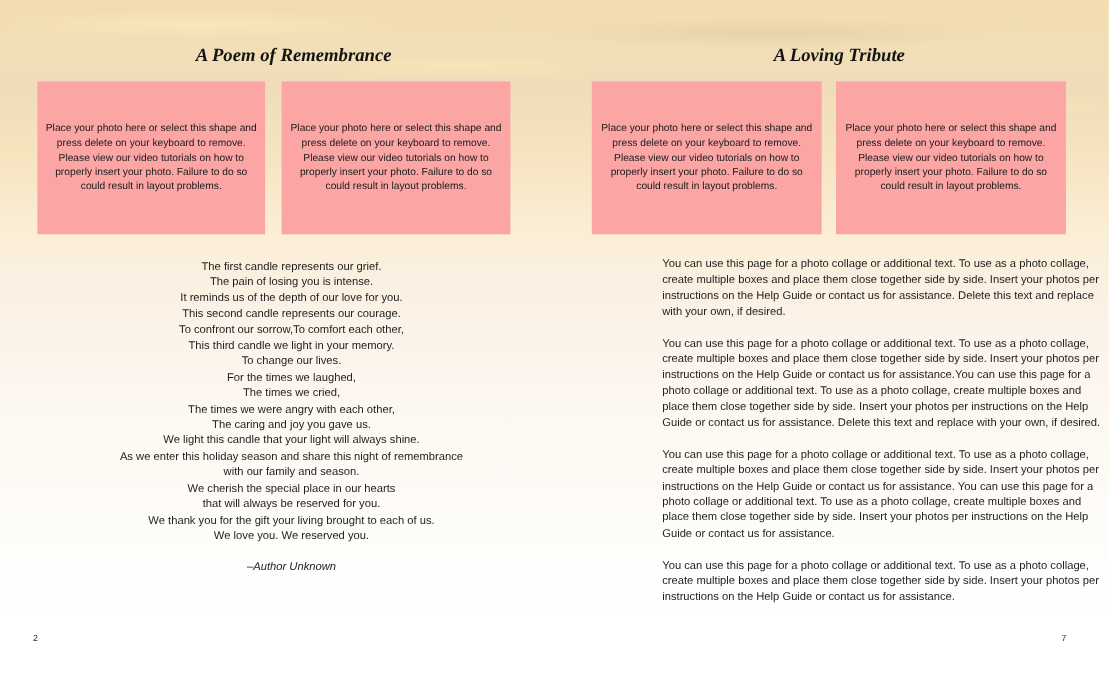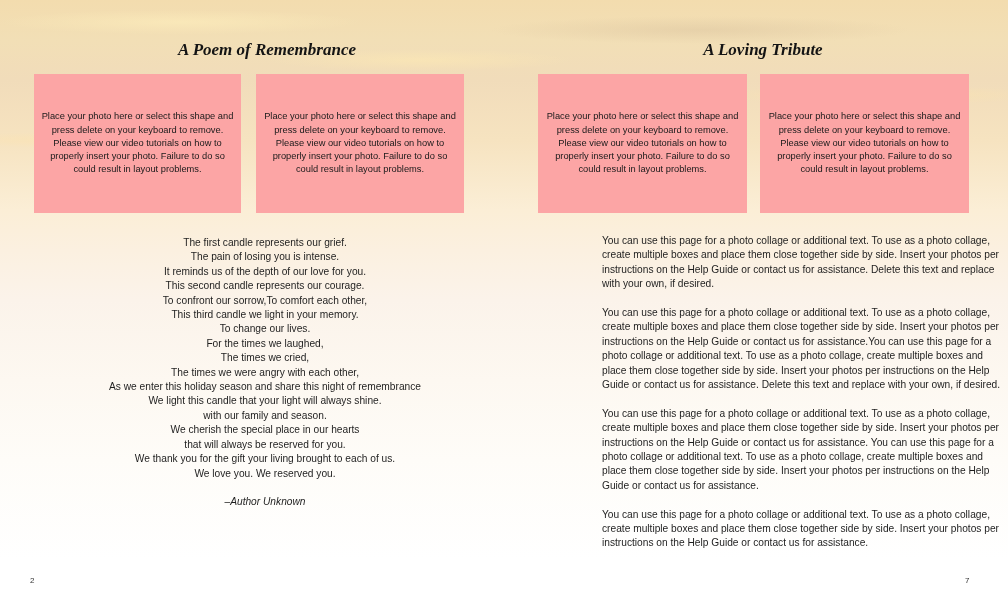--- a/index.html
+++ b/index.html
@@ -78,22 +78,23 @@
     <span class="line">The first candle represents our grief.</span>
     <span class="line">The pain of losing you is intense.</span>
     <span class="line">It reminds us of the depth of our love for you.</span>
     <span class="line">This second candle represents our courage.</span>
     <span class="line">To confront our sorrow,To comfort each other,</span>
     <span class="line">This third candle we light in your memory.</span>
     <span class="line">To change our lives.</span>
     <span class="line">For the times we laughed,</span>
     <span class="line">The times we cried,</span>
     <span class="line">The times we were angry with each other,</span>
+    <span class="line">The caring and joy you gave us.</span>
+    <span class="line">We light this candle that your light will always shine.</span>
     <span class="line">As we enter this holiday season and share this night of remembrance</span>
-    <span class="line">We light this candle that your light will always shine.</span>
     <span class="line">with our family and season.</span>
     <span class="line">We cherish the special place in our hearts</span>
     <span class="line">that will always be reserved for you.</span>
     <span class="line">We thank you for the gift your living brought to each of us.</span>
     <span class="line">We love you. We reserved you.</span>
     <span class="author">–Author Unknown</span>
   </div>
 
   <div class="page-number">2</div>
 </div>

